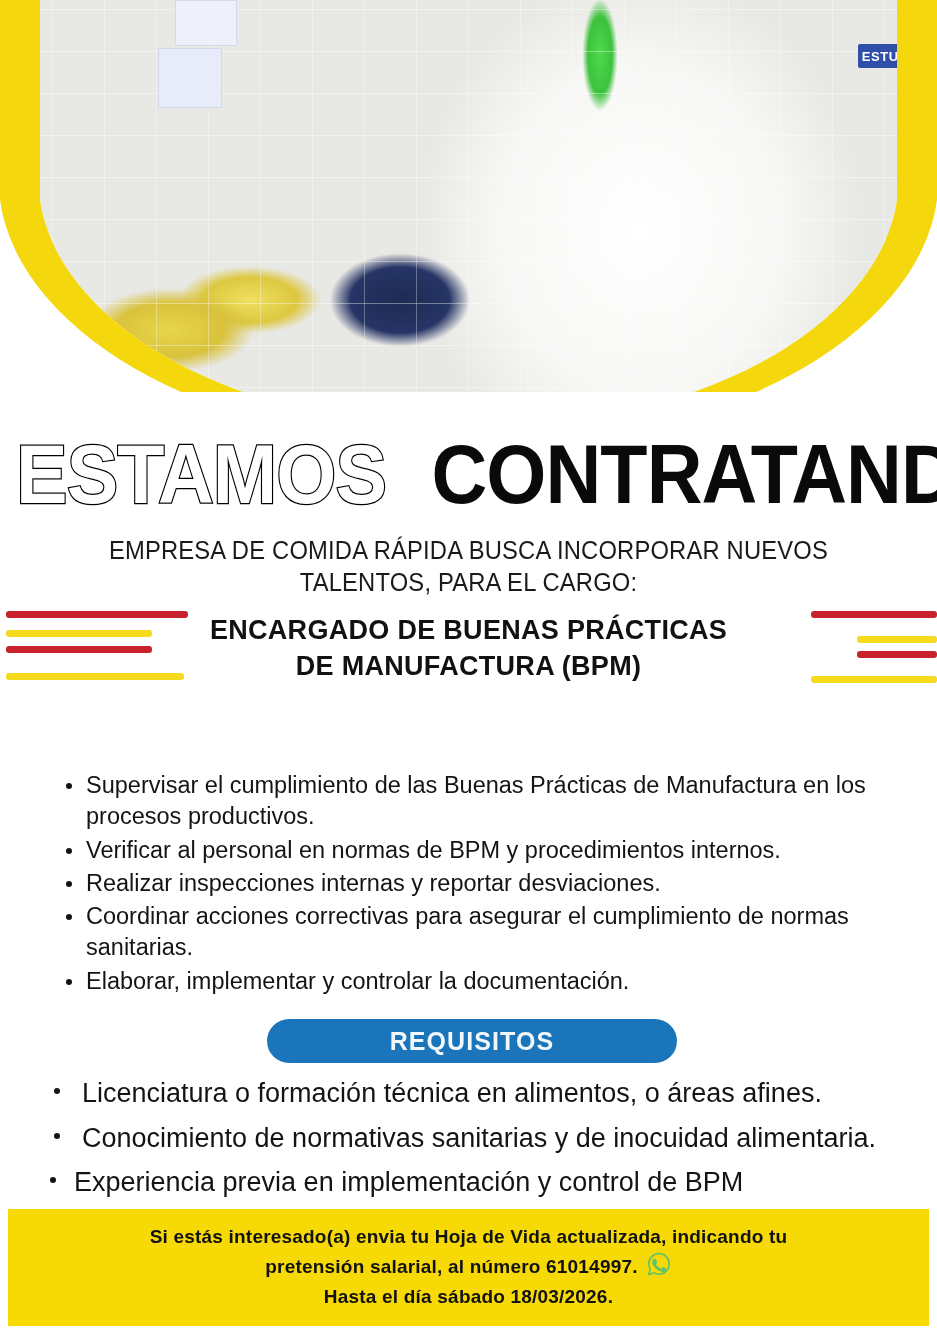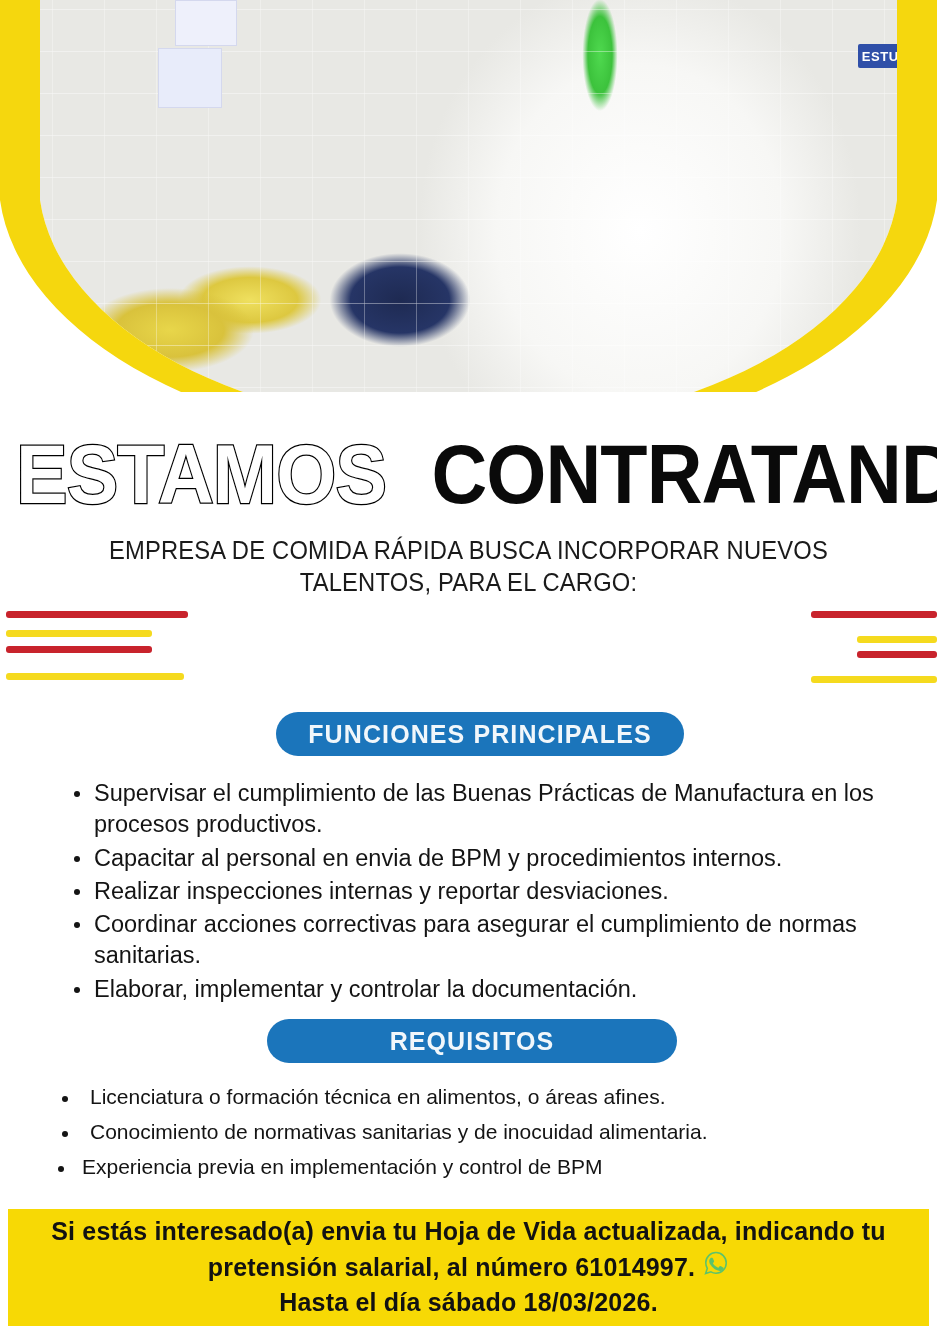--- a/index.html
+++ b/index.html
@@ -173,21 +173,21 @@
     font-weight: bold;
     font-size: 25px;
     letter-spacing: 1.1px;
   }
   #pill-funciones { left: 276px; top: 712px; width: 408px; }
   #pill-requisitos { left: 267px; top: 1019px; width: 410px; }
 
   
   .bullet-list {
     position: absolute;
-    margin: 8px;
+    margin: 0;
     padding: 0;
     list-style: none;
     font-family: "Liberation Sans Narrow", "Liberation Sans", sans-serif;
     color: #141414;
   }
   .bullet-list li {
     position: relative;
     padding-left: 28px;
     margin: 0 0 2px 0;
   }
@@ -205,21 +205,21 @@
     left: 58px;
     top: 770px;
     width: 862px;
     font-size: 23.5px;
     line-height: 1.33;
   }
   #list-requisitos {
     left: 40px;
     top: 1072px;
     width: 880px;
-    font-size: 21px;
+    font-size: 27px;
     line-height: 1.58;
   }
   #list-requisitos li { padding-left: 42px; }
   #list-requisitos li::before { left: 14px; top: 16px; }
   #list-requisitos li.tight { padding-left: 34px; }
   #list-requisitos li.tight::before { left: 10px; }
 
   
   .footer {
     position: absolute;
@@ -229,21 +229,21 @@
     height: 117px;
     background: #f7d905;
     display: flex;
     flex-direction: column;
     align-items: center;
     justify-content: center;
   }
   .footer-line {
     font-family: "Liberation Sans Narrow", "Liberation Sans", sans-serif;
     font-weight: bold;
-    font-size: 25px;
+    font-size: 19px;
     color: #121212;
     text-align: center;
     line-height: 1.42;
     width: 100%;
     letter-spacing: 0.2px;
   }
   .footer-inline {
     display: inline-flex;
     align-items: center;
     gap: 8px;
@@ -287,28 +287,26 @@
   <div class="bar bar-red" style="left:6px;  top:611px; width:182px;"></div>
   <div class="bar bar-yellow" style="left:6px;  top:630px; width:146px;"></div>
   <div class="bar bar-red" style="left:6px;  top:646px; width:146px;"></div>
   <div class="bar bar-yellow" style="left:6px;  top:673px; width:178px;"></div>
 
   <div class="bar bar-red" style="left:811px; top:611px; width:126px;"></div>
   <div class="bar bar-yellow" style="left:857px; top:636px; width:80px;"></div>
   <div class="bar bar-red" style="left:857px; top:651px; width:80px;"></div>
   <div class="bar bar-yellow" style="left:811px; top:676px; width:126px;"></div>
 
-
-  <div class="pill" id="pill-funciones">
-    <span>FUNCIONES PRINCIPALES</span>
-  </div>
+  <div class="jobtitle">ENCARGADO DE BUENAS PRÁCTICAS DE MANUFACTURA (BPM)</div>
+
 
   <ul class="bullet-list" id="list-funciones">
     <li>Supervisar el cumplimiento de las Buenas Prácticas de Manufactura en los procesos productivos.</li>
-    <li>Capacitar al personal en envia de BPM y procedimientos internos.</li>
+    <li>Verificar al personal en normas de BPM y procedimientos internos.</li>
     <li>Realizar inspecciones internas y reportar desviaciones.</li>
     <li>Coordinar acciones correctivas para asegurar el cumplimiento de normas sanitarias.</li>
     <li>Elaborar, implementar y controlar la documentación.</li>
   </ul>
 
   <div class="pill" id="pill-requisitos">
     <span>REQUISITOS</span>
   </div>
 
   <ul class="bullet-list" id="list-requisitos">

